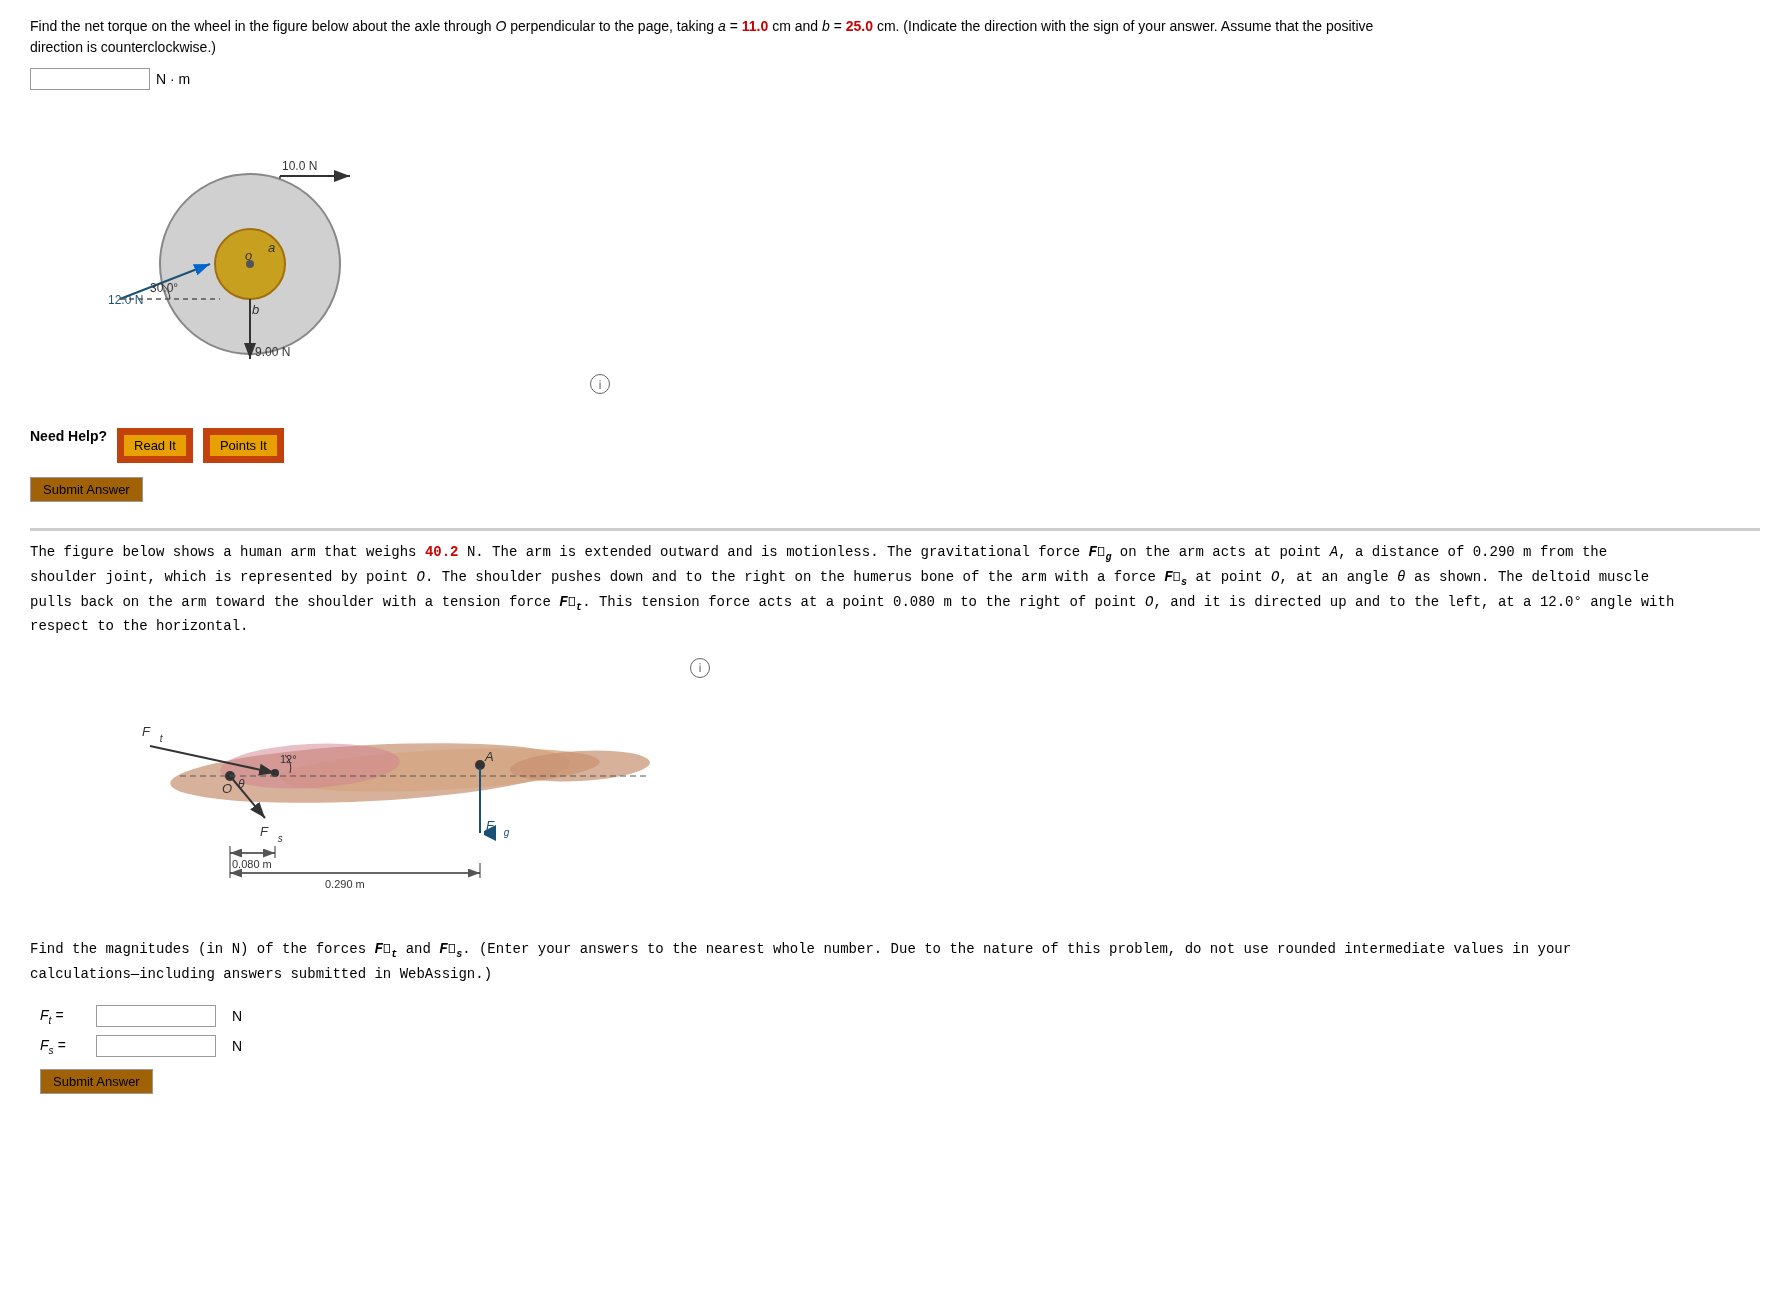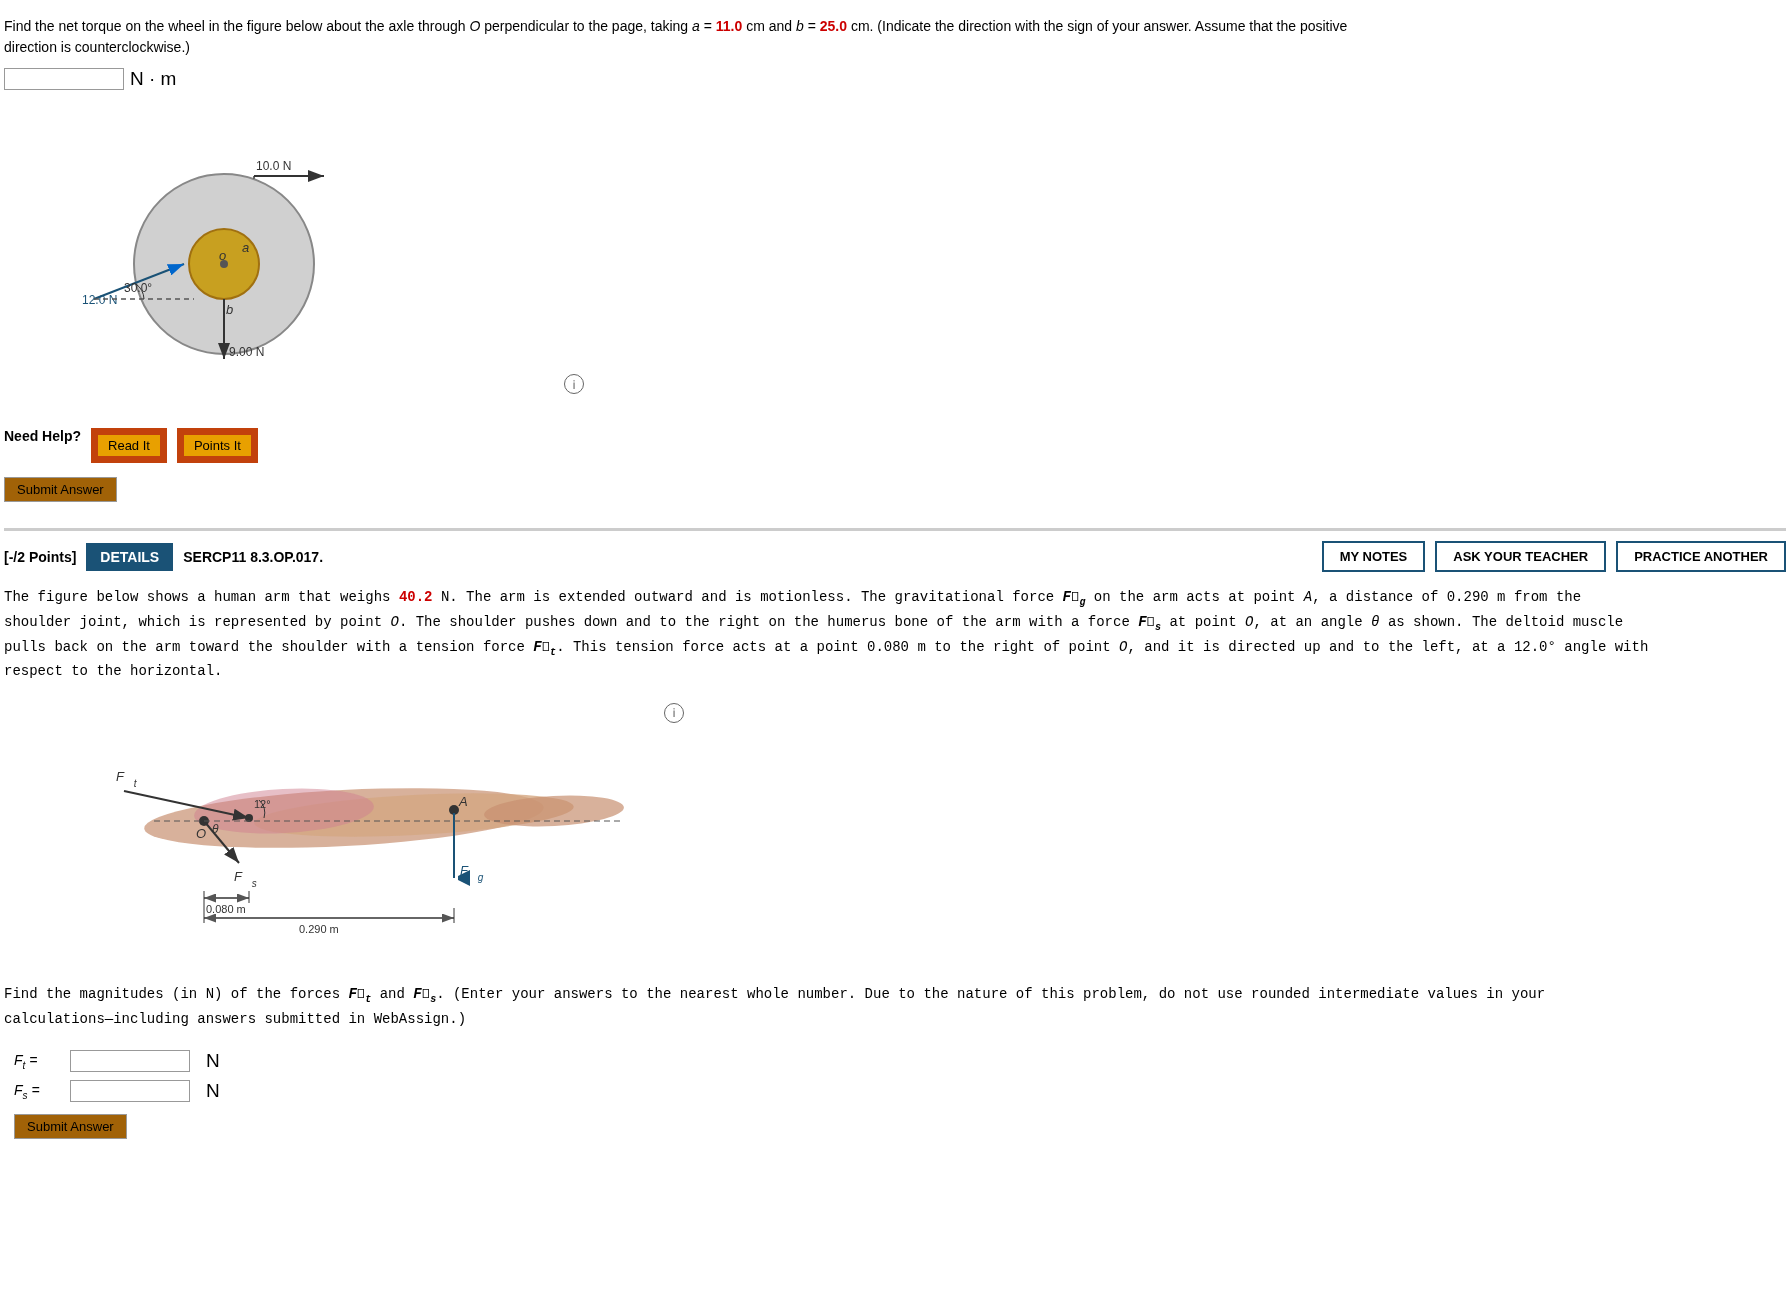--- a/index.html
+++ b/index.html
@@ -5,21 +5,21 @@
     * { box-sizing: border-box; margin: 0; padding: 0; }
     body {
       font-family: Arial, sans-serif;
       font-size: 14px;
       background: #fff;
       color: #000;
       width: 1790px;
       min-height: 1300px;
     }
     .page-wrapper {
-      padding: 16px 4px;
+      padding: 16px 30px;
     }
     
     .problem-top {
       padding-bottom: 12px;
       border-bottom: 1px solid #ccc;
     }
     .problem-text {
       font-size: 14px;
       line-height: 1.5;
       margin-bottom: 10px;
@@ -32,21 +32,21 @@
       gap: 6px;
       margin-bottom: 14px;
     }
     .answer-input {
       border: 1px solid #999;
       width: 120px;
       height: 22px;
       padding: 2px 4px;
     }
     .unit-label {
-      font-size: 19px;
+      font-size: 14px;
     }
     
     .diagram-area {
       display: flex;
       justify-content: flex-start;
       margin-bottom: 20px;
       padding-left: 60px;
     }
     .wheel-svg {
       width: 300px;
@@ -270,29 +270,20 @@
       <button class="btn-orange">Points It</button>
     </div>
 
     <div class="submit-row">
       <button class="btn-submit">Submit Answer</button>
     </div>
   </div>
 
   <div class="divider"></div>
 
-  <div class="problem-header">
-    <span class="points-label">[-/2 Points]</span>
-    <button class="btn-details">DETAILS</button>
-    <span class="problem-id bold">SERCP11 8.3.OP.017.</span>
-    <div class="spacer"></div>
-    <button class="btn-notes">MY NOTES</button>
-    <button class="btn-ask-teacher">ASK YOUR TEACHER</button>
-    <button class="btn-practice">PRACTICE ANOTHER</button>
-  </div>
 
   <div class="problem2-text">
     The figure below shows a human arm that weighs <span class="highlight-red">40.2</span> N. The arm is extended outward and is motionless. The gravitational force <span class="bold italic">F⃗<sub>g</sub></span> on the arm acts at point <span class="italic">A</span>, a distance of 0.290 m from the shoulder joint, which is represented by point <span class="italic">O</span>. The shoulder pushes down and to the right on the humerus bone of the arm with a force <span class="bold italic">F⃗<sub>s</sub></span> at point <span class="italic">O</span>, at an angle <span class="italic">θ</span> as shown. The deltoid muscle pulls back on the arm toward the shoulder with a tension force <span class="bold italic">F⃗<sub>t</sub></span>. This tension force acts at a point 0.080 m to the right of point <span class="italic">O</span>, and it is directed up and to the left, at a 12.0° angle with respect to the horizontal.
   </div>
 
   <div class="arm-diagram-area">
     <svg class="arm-svg" viewBox="0 0 580 260">
       <defs>
         <marker id="arr-left" markerWidth="8" markerHeight="6" refX="0" refY="3" orient="auto">
           <polygon points="8 0, 0 3, 8 6" fill="#1a5276"></polygon>

